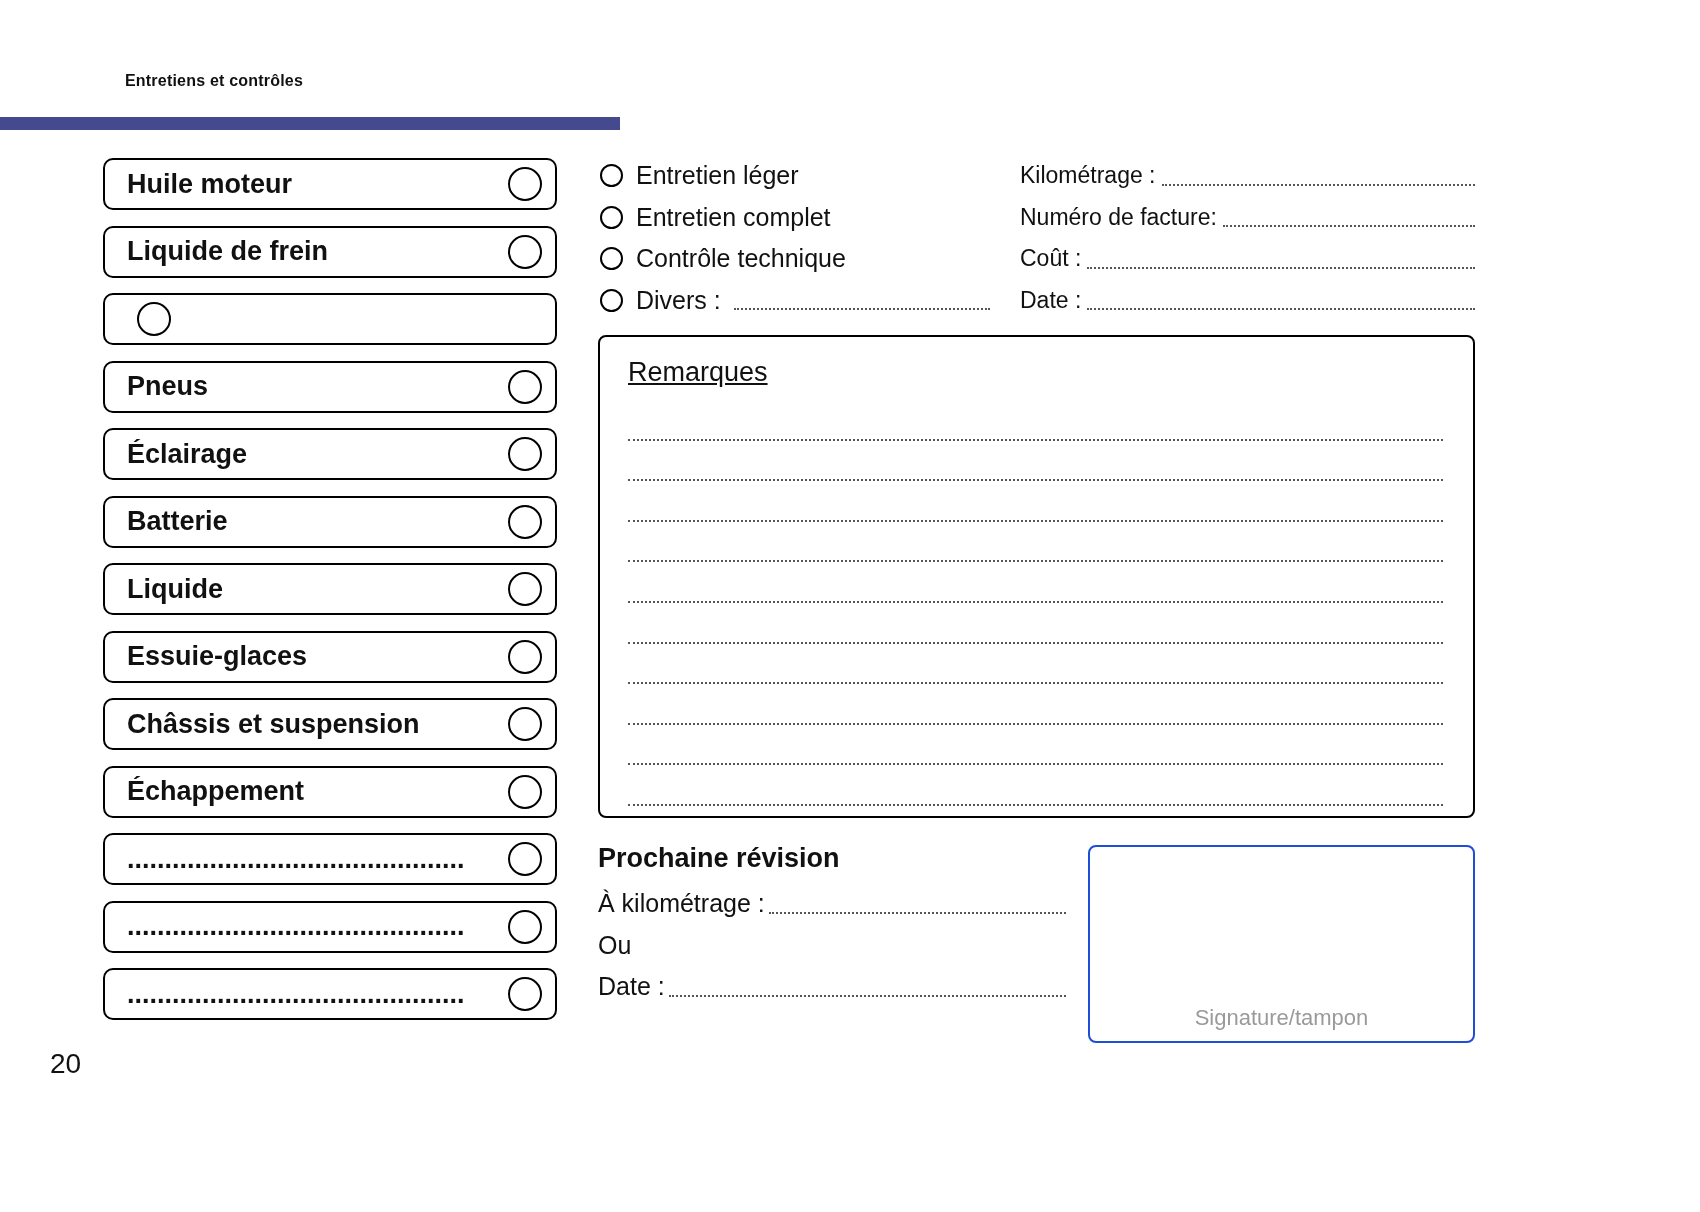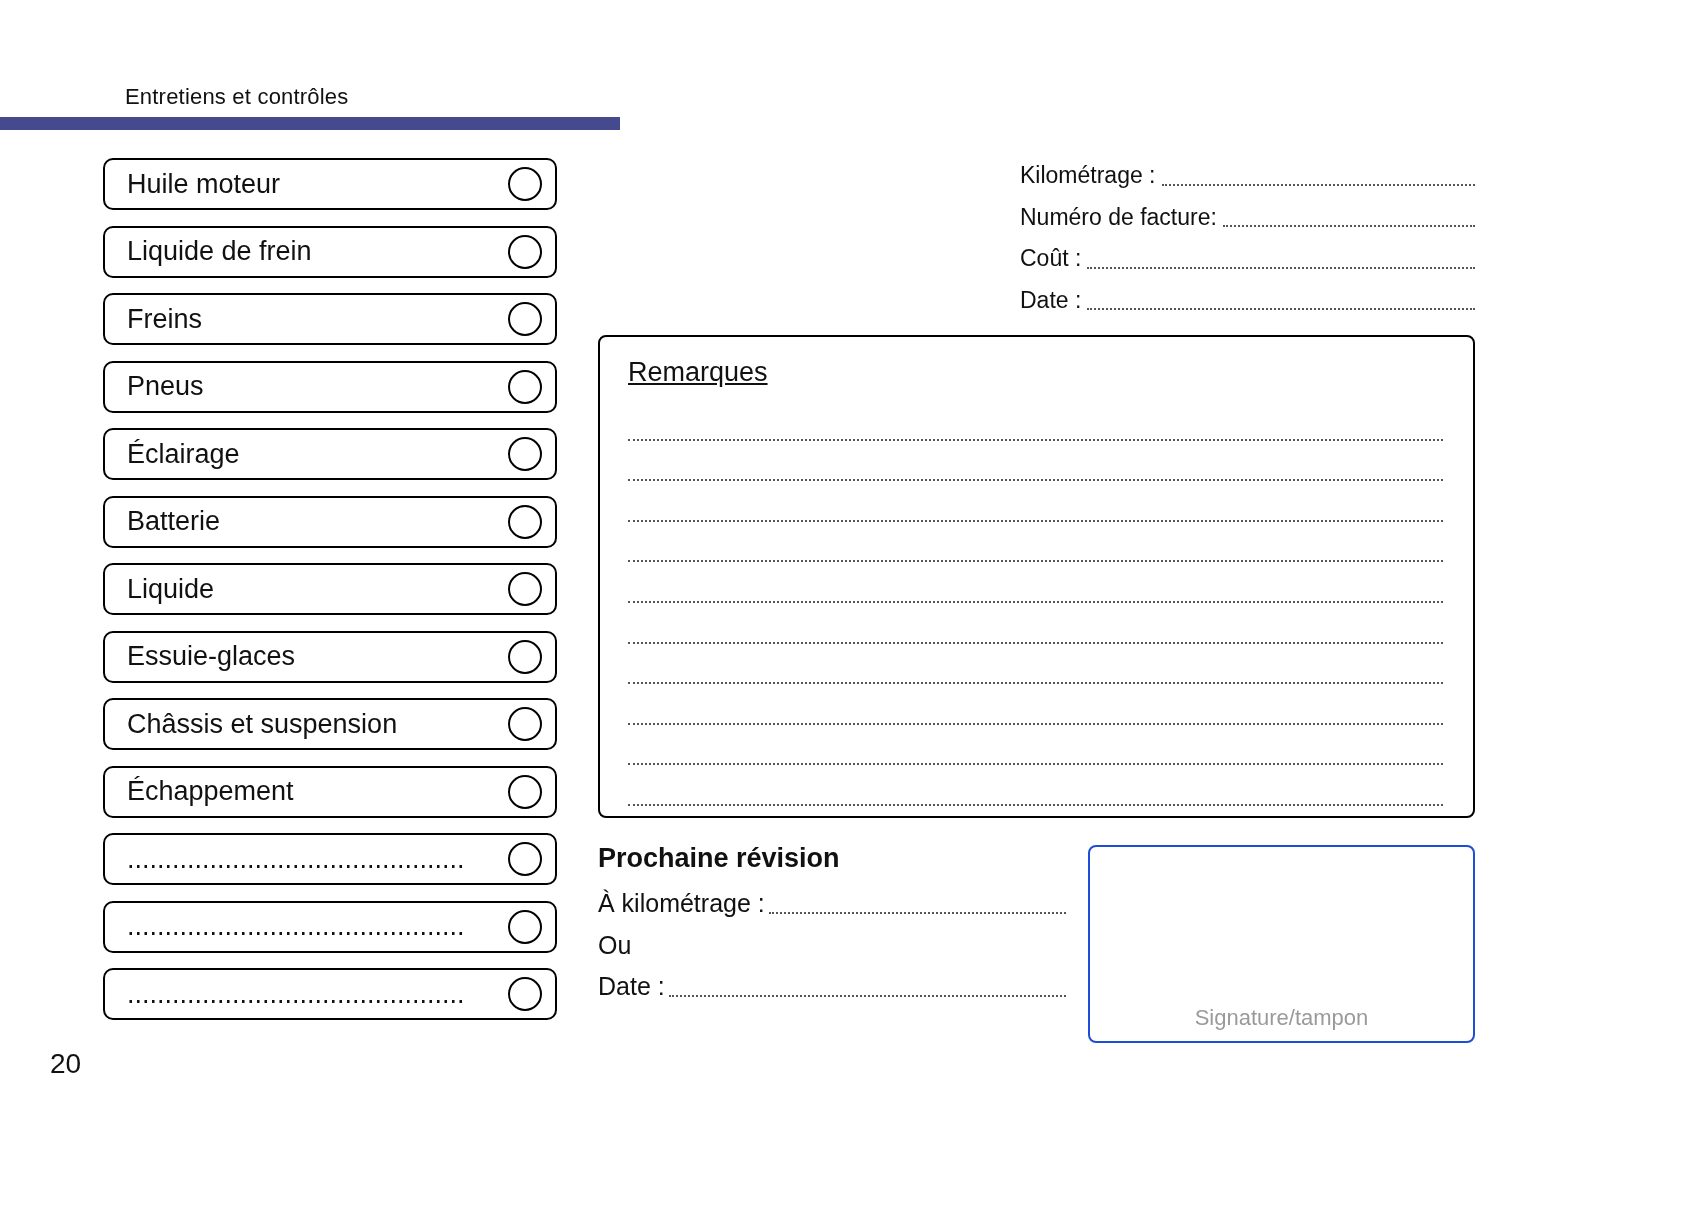--- a/index.html
+++ b/index.html
@@ -9,23 +9,23 @@
     width: 1700px;
     height: 1212px;
     background: #ffffff;
     font-family: "Liberation Sans", sans-serif;
     color: #111111;
     overflow: hidden;
   }
   .title {
     position: absolute;
     left: 125px;
-    top: 84px;
-    font-size: 22px;
-    font-weight: 400;
+    top: 72px;
+    font-size: 16px;
+    font-weight: 700;
     letter-spacing: 0.2px;
   }
   .accent-bar {
     position: absolute;
     left: 0;
     top: 117px;
     width: 620px;
     height: 13px;
     background: #454a8f;
   }
@@ -48,20 +48,21 @@
     align-items: center;
     justify-content: space-between;
     padding: 0 13px 0 22px;
   }
   .check-label {
     font-size: 27px;
     white-space: nowrap;
     overflow: hidden;
     flex: 1;
     min-width: 0;
+    font-weight: bold;
   }
   .circle {
     border: 2.5px solid #000;
     border-radius: 50%;
     background: #fff;
     flex: none;
     display: inline-block;
   }
   .check-circle { width: 34px; height: 34px; margin-left: 10px; }
   
@@ -172,21 +173,20 @@
   <div class="checklist" id="checklist">
       <div class="check-row">
         <span class="check-label">Huile moteur</span>
         <span class="circle check-circle"></span>
       </div>
       <div class="check-row">
         <span class="check-label">Liquide de frein</span>
         <span class="circle check-circle"></span>
       </div>
       <div class="check-row">
-        <span class="check-label">Freins</span>
         <span class="circle check-circle"></span>
       </div>
       <div class="check-row">
         <span class="check-label">Pneus</span>
         <span class="circle check-circle"></span>
       </div>
       <div class="check-row">
         <span class="check-label">Éclairage</span>
         <span class="circle check-circle"></span>
       </div>
@@ -217,20 +217,39 @@
       <div class="check-row">
         <span class="check-label">.............................................</span>
         <span class="circle check-circle"></span>
       </div>
       <div class="check-row">
         <span class="check-label">.............................................</span>
         <span class="circle check-circle"></span>
       </div>
     </div>
 
+  <div class="radio-group">
+    <div class="radio-row">
+      <span class="circle radio-circle"></span>
+      <span class="radio-label">Entretien léger</span>
+    </div>
+    <div class="radio-row">
+      <span class="circle radio-circle"></span>
+      <span class="radio-label">Entretien complet</span>
+    </div>
+    <div class="radio-row">
+      <span class="circle radio-circle"></span>
+      <span class="radio-label">Contrôle technique</span>
+    </div>
+    <div class="radio-row">
+      <span class="circle radio-circle"></span>
+      <span class="radio-label">Divers :</span>
+      <span class="dotted-fill"></span>
+    </div>
+  </div>
 
   <div class="fields">
     <div class="field-row">
       <span class="field-label">Kilométrage :</span>
       <span class="dotted-fill"></span>
     </div>
     <div class="field-row">
       <span class="field-label">Numéro de facture:</span>
       <span class="dotted-fill"></span>
     </div>

